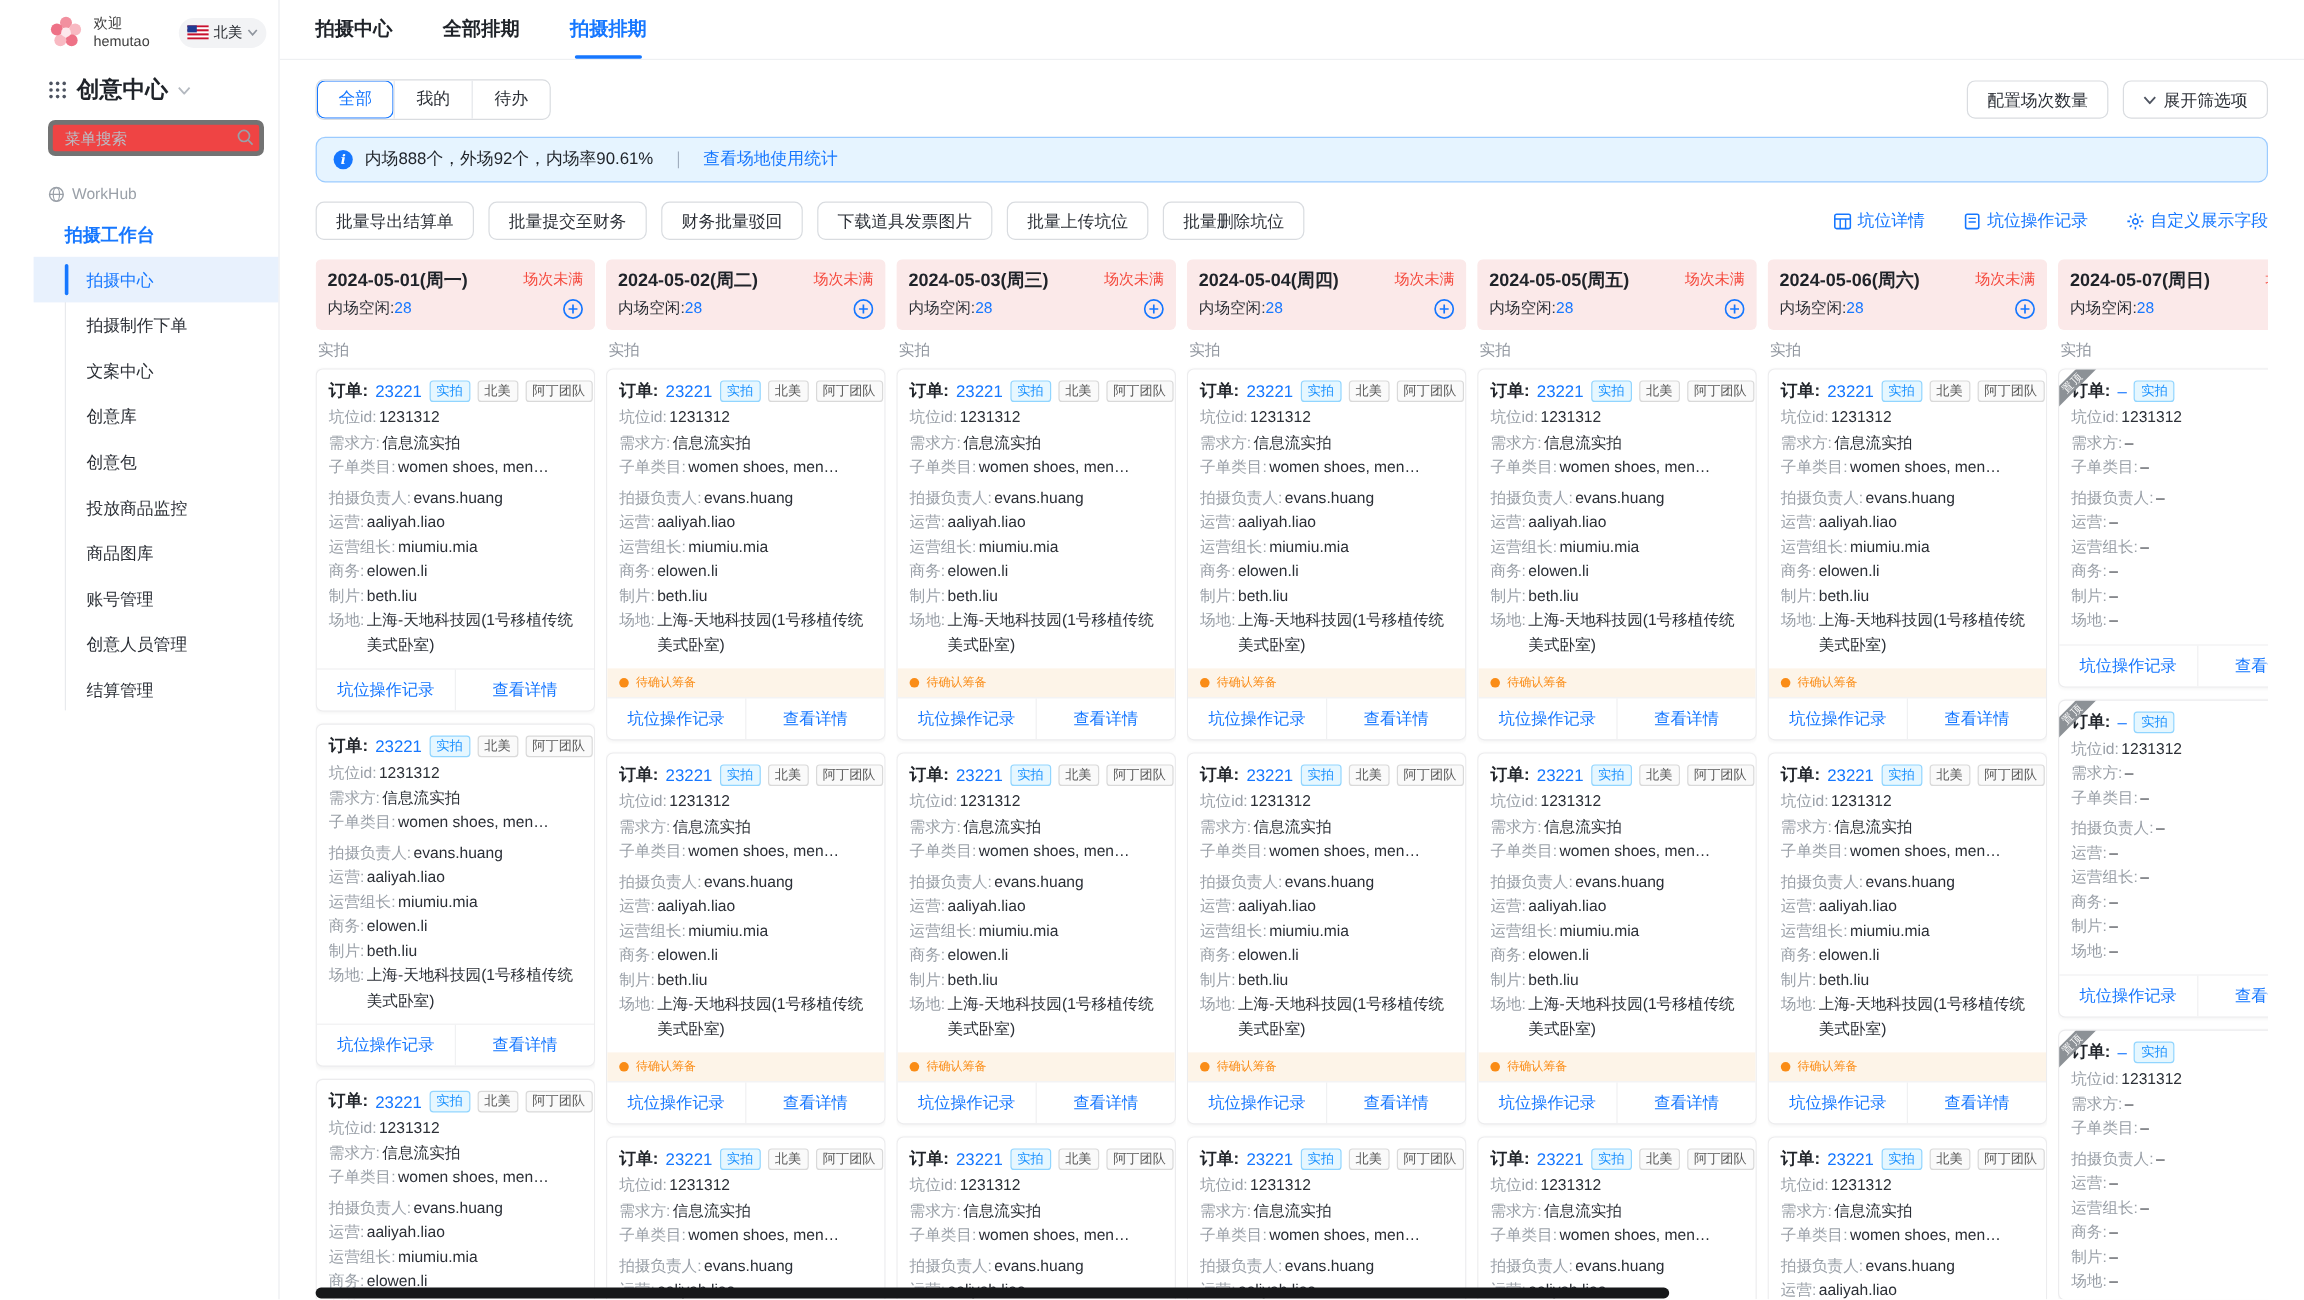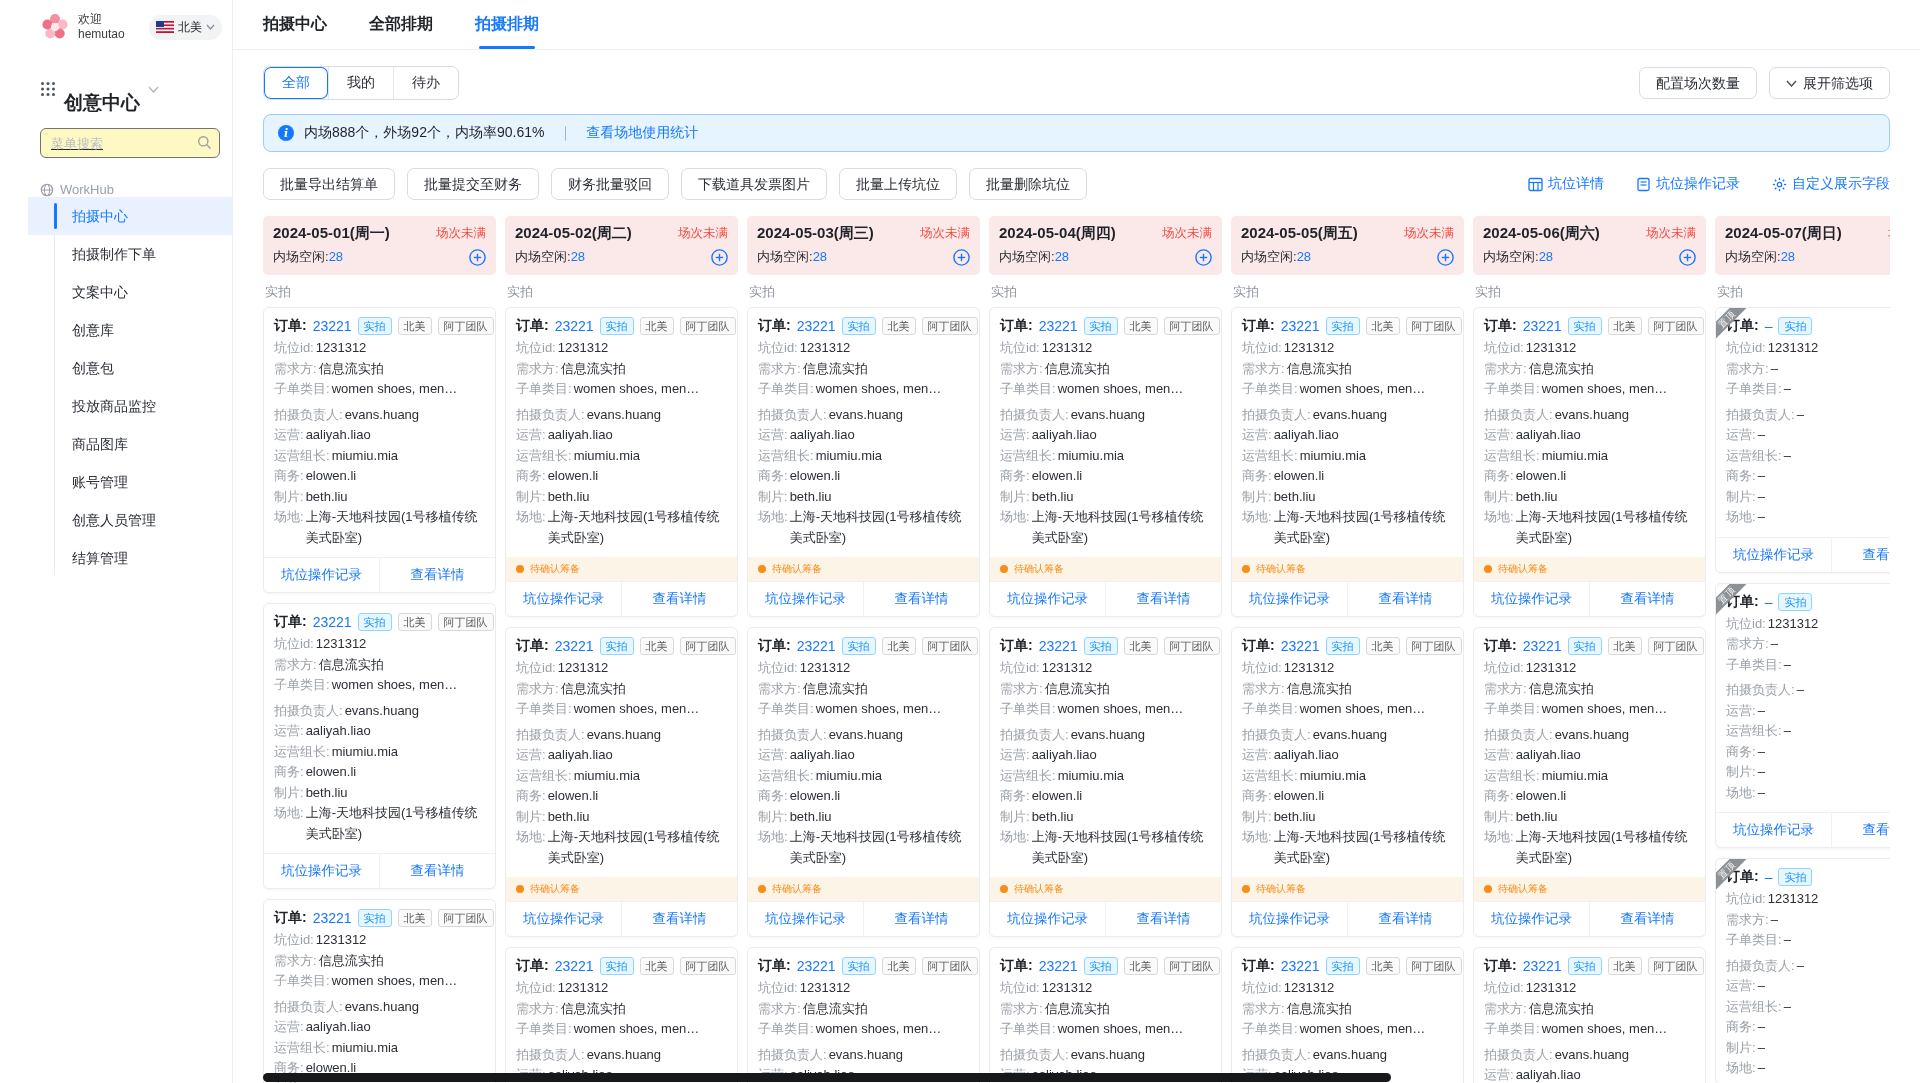--- a/index.html
+++ b/index.html
@@ -6,23 +6,23 @@
   html,body { width:1920px; height:1083px; overflow:hidden; }
   body { font-family:"Liberation Sans","DejaVu Sans",sans-serif; background:#fff; color:#262626; }
   .app { display:flex; width:1920px; height:1083px;padding-left:28px; }
 
   
   .sidebar { width:205px; min-width:205px; height:100%; border-right:1px solid #ebedf0; background:#fff; position:relative; }
   .user-row { display:flex; align-items:center; padding:12px 10px 10px 12px; gap:8px; }
   .welcome-txt { font-size:12px; color:#3d3d3d; line-height:15px; flex:1; }
   .region-pill { display:flex; align-items:center; gap:4px; background:#f2f3f5; border-radius:13px; padding:4px 7px; font-size:12px; color:#1f2329; cursor:pointer; }
   .workspace-row { display:flex; align-items:center; gap:8px; padding:10px 12px 0 12px; }
-  .workspace-title { font-size:19px; font-weight:bold; color:#1f2329;margin-top:28px; }
+  .workspace-title { font-size:19px; font-weight:bold; color:#1f2329; }
   .search-wrap { margin:12px 12px 0 12px; position:relative; }
-  .search-wrap input { width:100%; height:30px; border:1px solid #737373; border-radius:6px; padding:0 28px 0 10px; font-size:13px; color:#262626; outline:none; background:#fef9c3; font-family:inherit;text-decoration:underline; }
+  .search-wrap input { width:100%; height:30px; border:4px solid #737373; border-radius:6px; padding:0 28px 0 10px; font-size:13px; color:#262626; outline:none; background:#ef4444; font-family:inherit; }
   .search-wrap input::placeholder { color:#b9bec6; }
   .search-ic { position:absolute; right:8px; top:7px; }
   .section-row { display:flex; align-items:center; gap:6px; padding:24px 12px 0 12px; color:#9aa0a8; font-size:13px; }
   .group-title { padding:18px 12px 8px 26px; color:#1677ff; font-size:15px; font-weight:bold; }
   .menu { position:relative; }
   .menu-line { position:absolute; left:26px; top:2px; bottom:2px; width:1px; background:#e8eaed; }
   .menu-item { position:relative; height:38px; line-height:38px; padding-left:44px; font-size:14px; color:#2b2f36; cursor:pointer; }
   .menu-item.active { background:#e8f1fd; color:#1677ff; }
   .menu-item.active::before { content:""; position:absolute; left:26px; top:6px; bottom:6px; width:3px; background:#1677ff; border-radius:2px; }
 
@@ -158,20 +158,21 @@
 
     <div class="section-row">
       <svg width="14" height="14" viewBox="0 0 14 14">
         <circle cx="7" cy="7" r="5.7" fill="none" stroke="#9aa0a8" stroke-width="1.2"></circle>
         <ellipse cx="7" cy="7" rx="2.6" ry="5.7" fill="none" stroke="#9aa0a8" stroke-width="1"></ellipse>
         <line x1="1.3" y1="7" x2="12.7" y2="7" stroke="#9aa0a8" stroke-width="1"></line>
       </svg>
       <span>WorkHub</span>
     </div>
 
+    <div class="group-title">拍摄工作台</div>
     <nav class="menu">
       <div class="menu-line"></div>
     <div class="menu-item active">拍摄中心</div>
         <div class="menu-item">拍摄制作下单</div>
         <div class="menu-item">文案中心</div>
         <div class="menu-item">创意库</div>
         <div class="menu-item">创意包</div>
         <div class="menu-item">投放商品监控</div>
         <div class="menu-item">商品图库</div>
         <div class="menu-item">账号管理</div>

